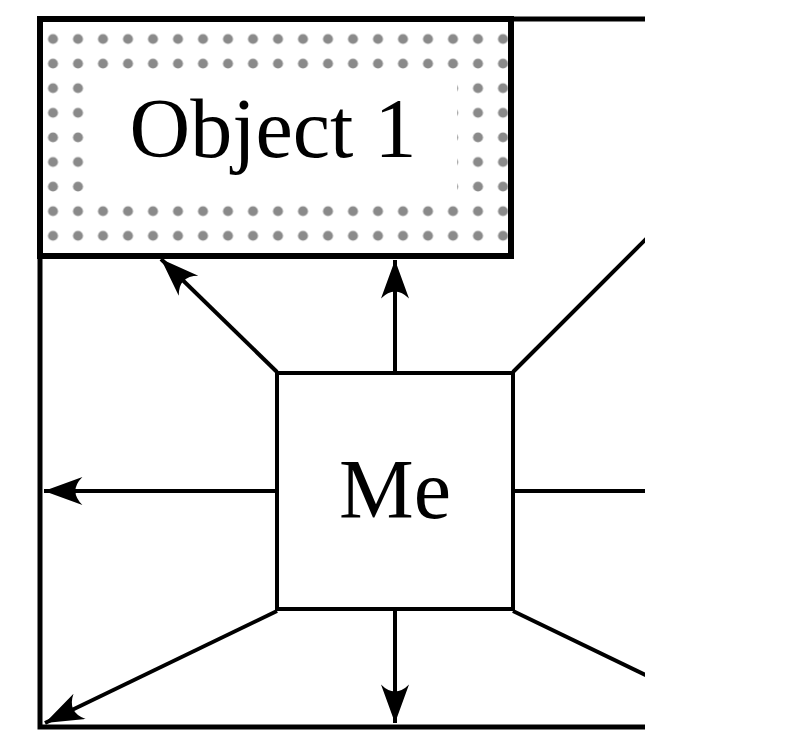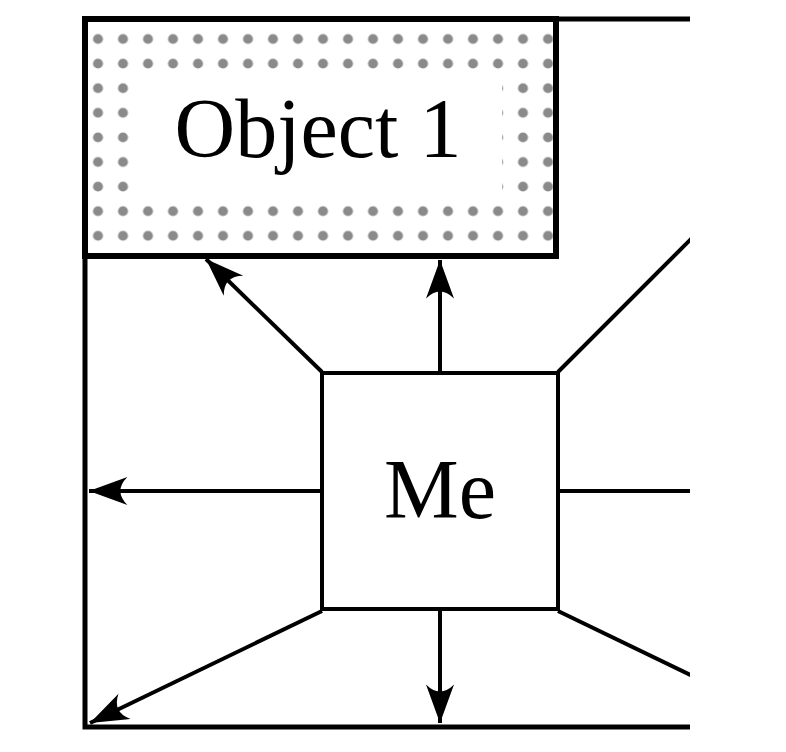--- a/index.html
+++ b/index.html
@@ -6,21 +6,20 @@
     margin: 0;
     padding: 0;
     background: #ffffff;
   }
   .stage {
     position: relative;
     width: 645px;
     height: 752px;
     background: #ffffff;
     overflow: hidden;
-    padding-left: 45px;
   }
   svg {
     display: block;
   }
   .box-label {
     font-family: "Liberation Serif", "DejaVu Serif", serif;
     font-size: 84px;
     fill: #000000;
   }
 </style>

